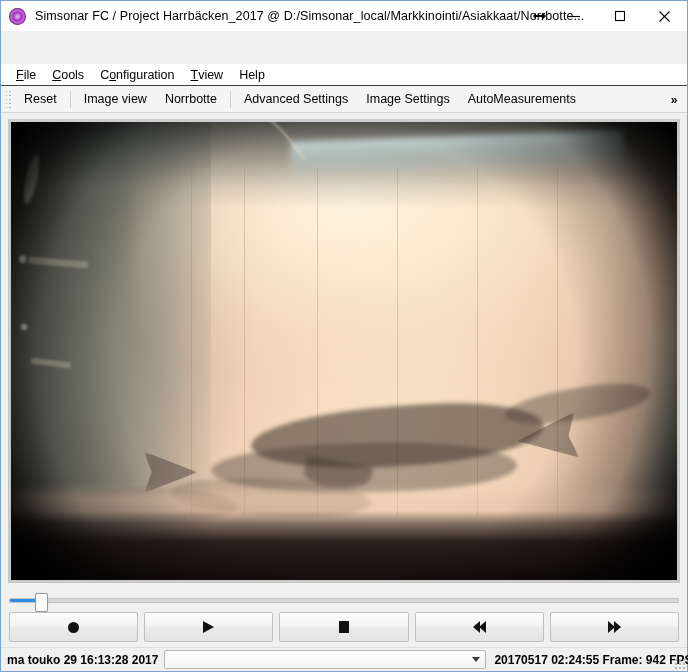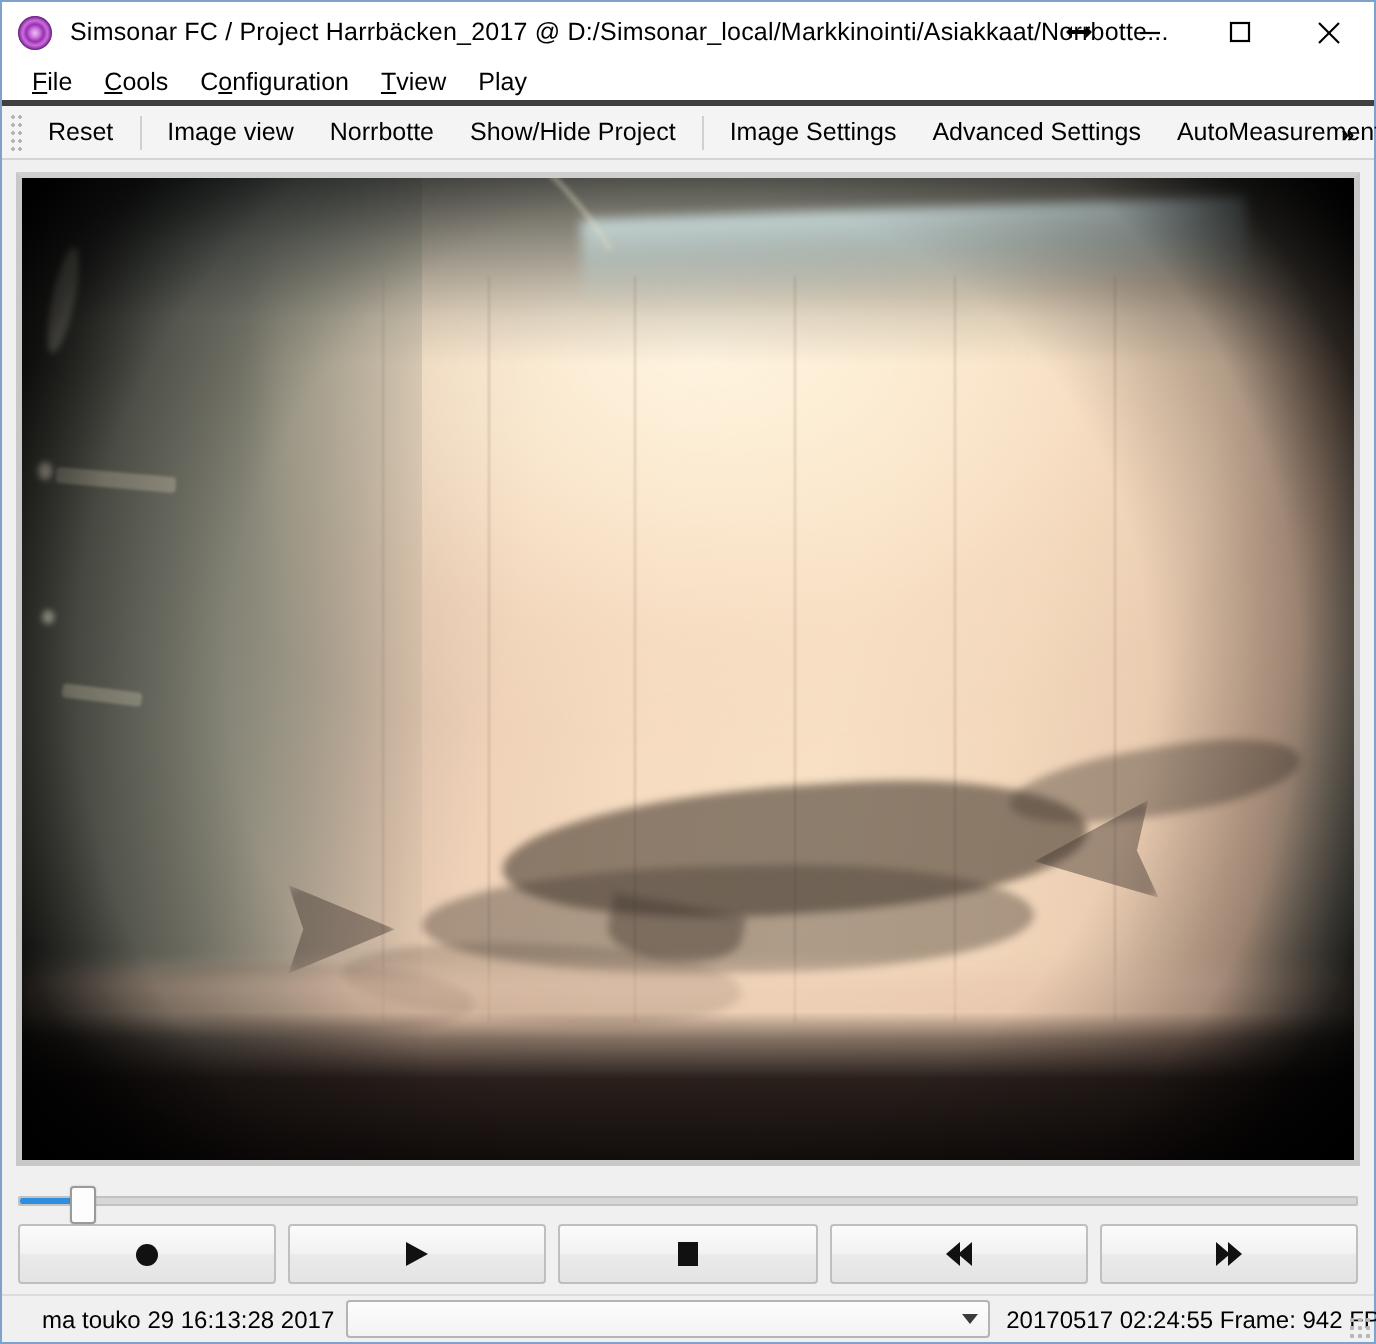--- a/index.html
+++ b/index.html
@@ -81,21 +81,22 @@
 
   
   .menubar {
     height: 22px;
     flex: 0 0 22px;
     background: #ffffff;
     display: flex;
     align-items: center;
     padding-left: 7px;
     box-sizing: border-box;
-    border-bottom: 3px solid #404040;
+    border-bottom: 1px solid #404040;
+    margin-top: 33px;
   }
   .menu-item {
     padding: 2px 8px;
     font-size: 12.5px;
     color: #000;
     cursor: default;
     white-space: nowrap;
   }
   .menu-item u { text-decoration: underline; }
 
@@ -418,24 +419,25 @@
   .ic-ff i { border-left: 7px solid #111; margin-right: -1px; }
 
   
   .statusbar {
     flex: 0 0 24px;
     height: 24px;
     background: #f0f0f0;
     border-top: 1px solid #dcdcdc;
     display: flex;
     align-items: center;
-    padding: 0 4px 0 20px;
+    padding: 0 4px 0 6px;
     box-sizing: border-box;
     gap: 6px;
     position: relative;
+    font-weight: bold;
   }
   .status-time {
     font-size: 12px;
     color: #000;
     white-space: nowrap;
   }
   .status-combo {
     flex: 0 0 322px;
     height: 19px;
     background: linear-gradient(180deg, #fdfdfd 0%, #f3f3f3 100%);
@@ -502,33 +504,32 @@
         </svg>
       </div>
     </div>
   </div>
 
   <div class="menubar">
     <div class="menu-item"><span></span><u>F</u><span>ile</span></div>
     <div class="menu-item"><span></span><u>C</u><span>ools</span></div>
     <div class="menu-item"><span>C</span><u>o</u><span>nfiguration</span></div>
     <div class="menu-item"><span></span><u>T</u><span>view</span></div>
-    <div class="menu-item"><span>Play</span></div>
+    <div class="menu-item"><span>Help</span></div>
   </div>
 
   <div class="toolbar">
     <div class="tb-grip"></div>
     <div class="tb-btn">Reset</div>
     <div class="tb-sep"></div>
     <div class="tb-btn">Image view</div>
     <div class="tb-btn">Norrbotte</div>
-    <div class="tb-btn">Show/Hide Project</div>
     <div class="tb-sep"></div>
+    <div class="tb-btn">Advanced Settings</div>
     <div class="tb-btn">Image Settings</div>
-    <div class="tb-btn">Advanced Settings</div>
     <div class="tb-btn">AutoMeasurements</div>
 
     <div class="tb-overflow">»</div>
   </div>
 
   <div class="video-wrap">
     <div class="video-frame">
       <div class="scene"></div>
       <div class="scene-glow"></div>
       <div class="scene-leftwall"></div>

